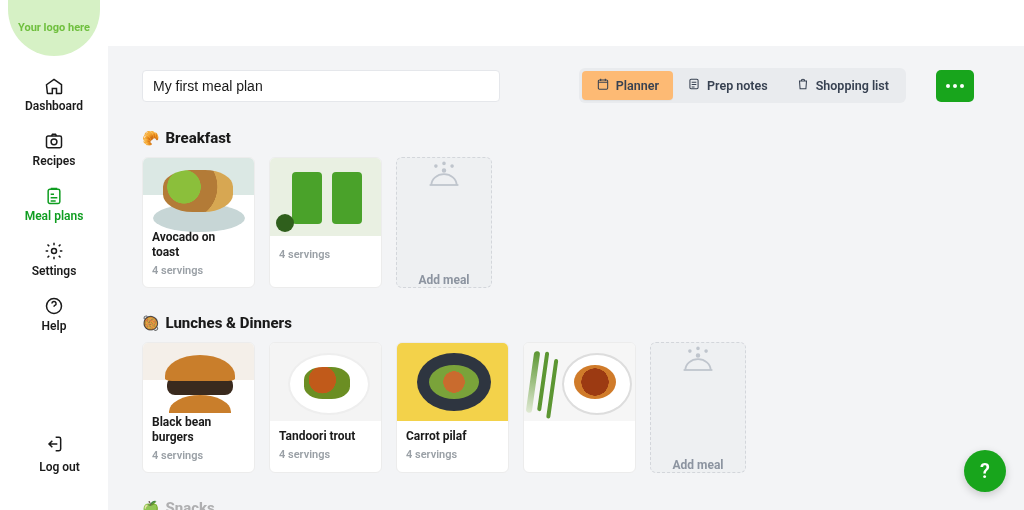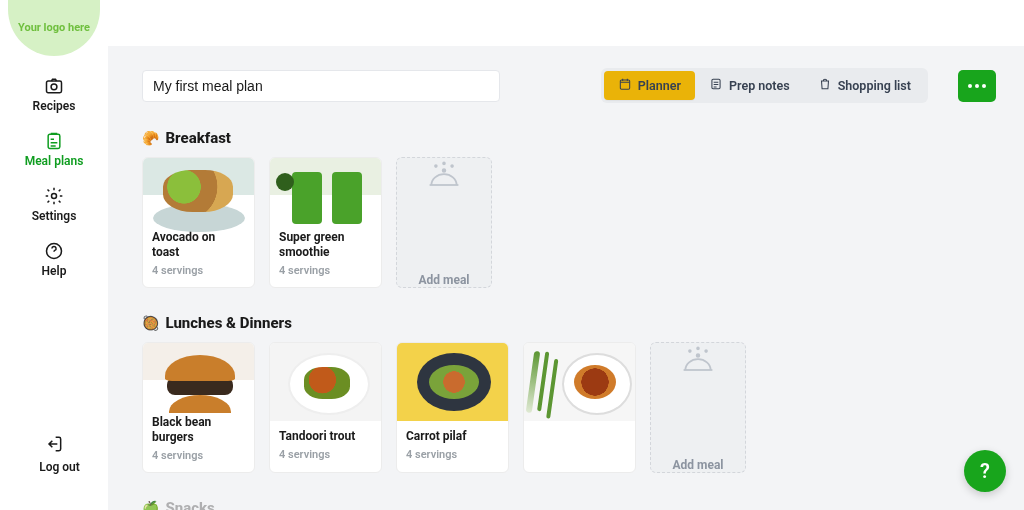--- a/index.html
+++ b/index.html
@@ -47,21 +47,21 @@
   .nav-item .nav-label { font-size: 12px; font-weight: 600; }
   .nav-spacer { flex: 1; }
   .logout-block { display:flex; flex-direction:column; align-items:center; gap:3px; margin-bottom: 36px; cursor:pointer; }
   .logout-block .nav-label { font-size:12px; font-weight:600;padding-left:11px; }
 
   
   .main {
     flex: 1;
     background: #f3f4f6;
     border-top-left-radius: 0;
-    padding: 22px 28px 0 34px;
+    padding: 22px 50px 0 34px;
     overflow-y: auto;
     position: relative;
     margin-top: 46px;
   }
   .topbar { display:flex; align-items:center; gap: 16px; margin-bottom: 26px; }
   .title-input-wrap { flex: 0 0 auto; }
   .title-input {
     width: 358px;
     height: 32px;
     background: #fff;
@@ -74,21 +74,21 @@
   }
   .topbar-spacer { flex:1; }
   .tab-group {
     display:flex;
     background:#e9ebee;
     border-radius:6px;
     padding:3px;
     gap:0;
   }
   .tab { display:flex; align-items:center; gap:6px; padding: 6px 14px; font-size:12.5px; font-weight:600; color:#374151; cursor:pointer; border-radius:4px; }
-  .tab.active { background:#eab308; box-shadow: 0 1px 1px rgba(0,0,0,0.04); }
+  .tab.active { background:#fdba74; box-shadow: 0 1px 1px rgba(0,0,0,0.04); }
   .tab svg { width:14px; height:14px; }
   .more-btn {
     width:38px; height:32px; background:#18a51c; border-radius:5px;
     display:flex; align-items:center; justify-content:center; cursor:pointer;
     margin-left: 14px;
   }
   .more-btn .dots { display:flex; gap:3px; }
   .more-btn .dots span { width:4px;height:4px;background:#fff;border-radius:50%; }
 
   
@@ -181,20 +181,28 @@
 
   <div class="sidebar">
     <div class="logo-blob">
       <span>Your logo here</span>
     </div>
 
     <div class="nav-list">
       <div class="nav-item">
         <span class="nav-icon">
           <svg viewBox="0 0 24 24" width="20" height="20" fill="none" stroke="currentColor" stroke-width="1.8">
+              <path d="M3 10.5 12 4l9 6.5V20a1 1 0 0 1-1 1h-5v-6H10v6H5a1 1 0 0 1-1-1z"></path>
+            </svg>
+        </span>
+        <span class="nav-label">Dashboard</span>
+      </div>
+      <div class="nav-item">
+        <span class="nav-icon">
+          <svg viewBox="0 0 24 24" width="20" height="20" fill="none" stroke="currentColor" stroke-width="1.8">
               <rect x="3" y="6" width="18" height="14" rx="2"></rect>
               <circle cx="12" cy="13" r="3.5"></circle>
               <path d="M9 6l1.2-2h3.6L15 6"></path>
             </svg>
         </span>
         <span class="nav-label">Recipes</span>
       </div>
       <div class="nav-item active">
         <span class="nav-icon">
           <svg viewBox="0 0 24 24" width="20" height="20" fill="none" stroke="currentColor" stroke-width="1.8">
@@ -289,21 +297,20 @@
         <div class="meal-card">
           <div class="meal-thumb thumb-avocado"></div>
           <div class="meal-body">
             <div class="meal-title two-line">Avocado on toast</div>
             <div class="meal-servings">4 servings</div>
           </div>
         </div>
         <div class="meal-card">
           <div class="meal-thumb thumb-smoothie"></div>
           <div class="meal-body">
-            <div class="meal-title two-line">Super green smoothie</div>
             <div class="meal-servings">4 servings</div>
           </div>
         </div>
         <div class="add-card">
           <span>
             <svg viewBox="0 0 48 40" width="44" height="36" fill="none" stroke="#9aa3af" stroke-width="2">
               <path d="M8 30h32"></path>
                 <path d="M10 30a14 12 0 0 1 28 0"></path>
                 <circle cx="24" cy="14" r="1.5" fill="#9aa3af"></circle>
               <circle cx="15" cy="9" r="1" fill="#9aa3af"></circle>

